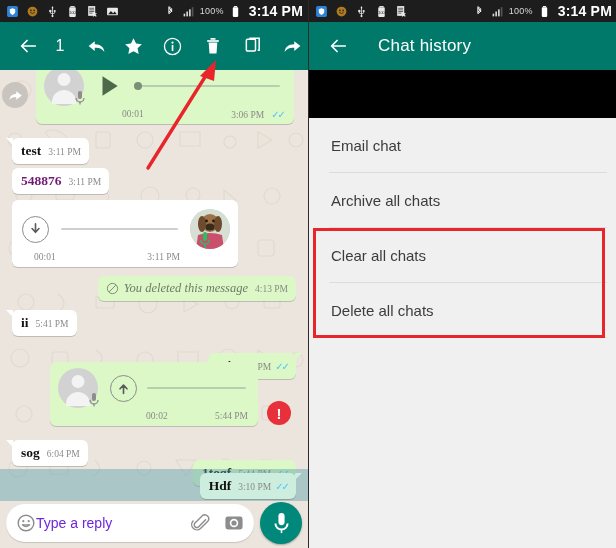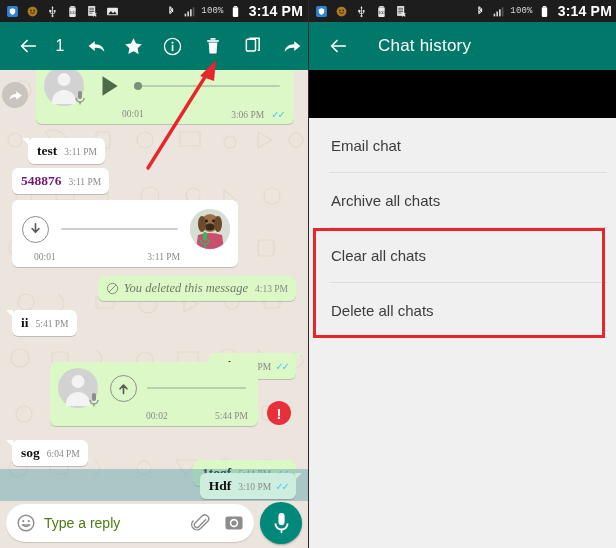--- a/index.html
+++ b/index.html
@@ -10,21 +10,21 @@
   .panel{position:absolute;top:0;height:548px;width:308px;overflow:hidden;}
   #panel-left{left:0;}
   #panel-right{left:308px;border-left:1px solid #2b2b2b;}
 
   
   .statusbar{position:absolute;top:0;left:0;right:0;height:22px;background:#1d1d1d;
     display:flex;align-items:center;padding:0 5px 0 6px;box-sizing:border-box;}
   .sb-left{display:flex;align-items:center;gap:7px;}
   .sb-right{margin-left:auto;display:flex;align-items:center;gap:5px;}
   .sb-ico{width:13px;height:13px;display:block;}
-  .sb-pct{color:#d8d8d8;font-size:9px;letter-spacing:.2px;font-family:Liberation Mono, monospace;}
+  .sb-pct{color:#d8d8d8;font-size:9px;letter-spacing:.2px;}
   .sb-time{color:#fff;font-size:14px;font-weight:bold;letter-spacing:.2px;margin-left:2px;}
 
   
   .appbar{position:absolute;top:22px;left:0;right:0;height:48px;background:#00796b;
     display:flex;align-items:center;}
   .appbar-l{padding-left:12px;padding-right:4px;}
   .tb-count{color:#fff;font-size:16px;width:26px;text-align:center;}
   .tb-btn{width:33px;height:48px;display:flex;align-items:center;justify-content:center;}
   .tb-title{color:#fff;font-size:17px;margin-left:20px;letter-spacing:.2px;}
 
@@ -65,21 +65,21 @@
   .errbadge{width:24px;height:24px;border-radius:50%;background:#e8303a;color:#fff;
     display:flex;align-items:center;justify-content:center;font-size:15px;font-weight:bold;}
 
   .fwdcircle{width:26px;height:26px;border-radius:50%;background:#c9c4bd;display:flex;align-items:center;justify-content:center;}
 
   .selband{position:absolute;left:0;right:0;background:rgba(93,160,170,.45);}
 
   
   .compose{position:absolute;left:0;right:0;bottom:0;height:50px;display:flex;align-items:center;padding:0 6px;box-sizing:border-box;}
   .inputpill{flex:1;height:38px;background:#fff;border-radius:19px;display:flex;align-items:center;padding:0 10px;box-sizing:border-box;box-shadow:0 1px 1px rgba(0,0,0,.15);}
-  .ph{flex:1;color:#4d7c0f;font-size:14px;margin-left:8px;}
+  .ph{flex:1;color:#6d28d9;font-size:14px;}
   .fab{width:42px;height:42px;border-radius:50%;background:#00897b;display:flex;align-items:center;justify-content:center;margin-left:6px;flex:none;box-shadow:0 1px 2px rgba(0,0,0,.3);}
 
   
   .menu{position:absolute;top:70px;left:0;right:0;bottom:0;background:#f0f0f0;margin-top:48px;}
   .mitem{height:55px;display:flex;align-items:center;padding-left:22px;box-sizing:border-box;
     font-size:15px;color:#3c3c3c;position:relative;}
   .mitem:after{content:"";position:absolute;left:20px;right:10px;bottom:0;height:1px;background:#dcdcdc;}
   .redbox{position:absolute;border:3px solid #e8252a;box-sizing:border-box;pointer-events:none;}
 
   .arrow{position:absolute;pointer-events:none;}
@@ -293,21 +293,21 @@
               </span>
             </div>
           </div>
           <div class="fwdcircle" style="position:absolute;left:-34px;top:22px">
             <svg width="17" height="17" viewBox="0 0 24 24">
                 <path d="M13 6 L21 12 L13 18 V14 C8 14 5 15.5 3.5 18.5 C4 13 7 10 13 10 Z" fill="#fff"></path>
               </svg>
           </div>
         </div>
 
-        <div class="row" style="top:68px;left:28px;">
+        <div class="row" style="top:68px;left:12px;">
           <div class="bub bub-in">
             <span class="tail-l"></span>
             <div class="txtline">
               <span class="txt">test</span>
               <span class="meta">3:11 PM</span>
             </div>
           </div>
         </div>
 
         <div class="row" style="top:98px;left:12px;">

